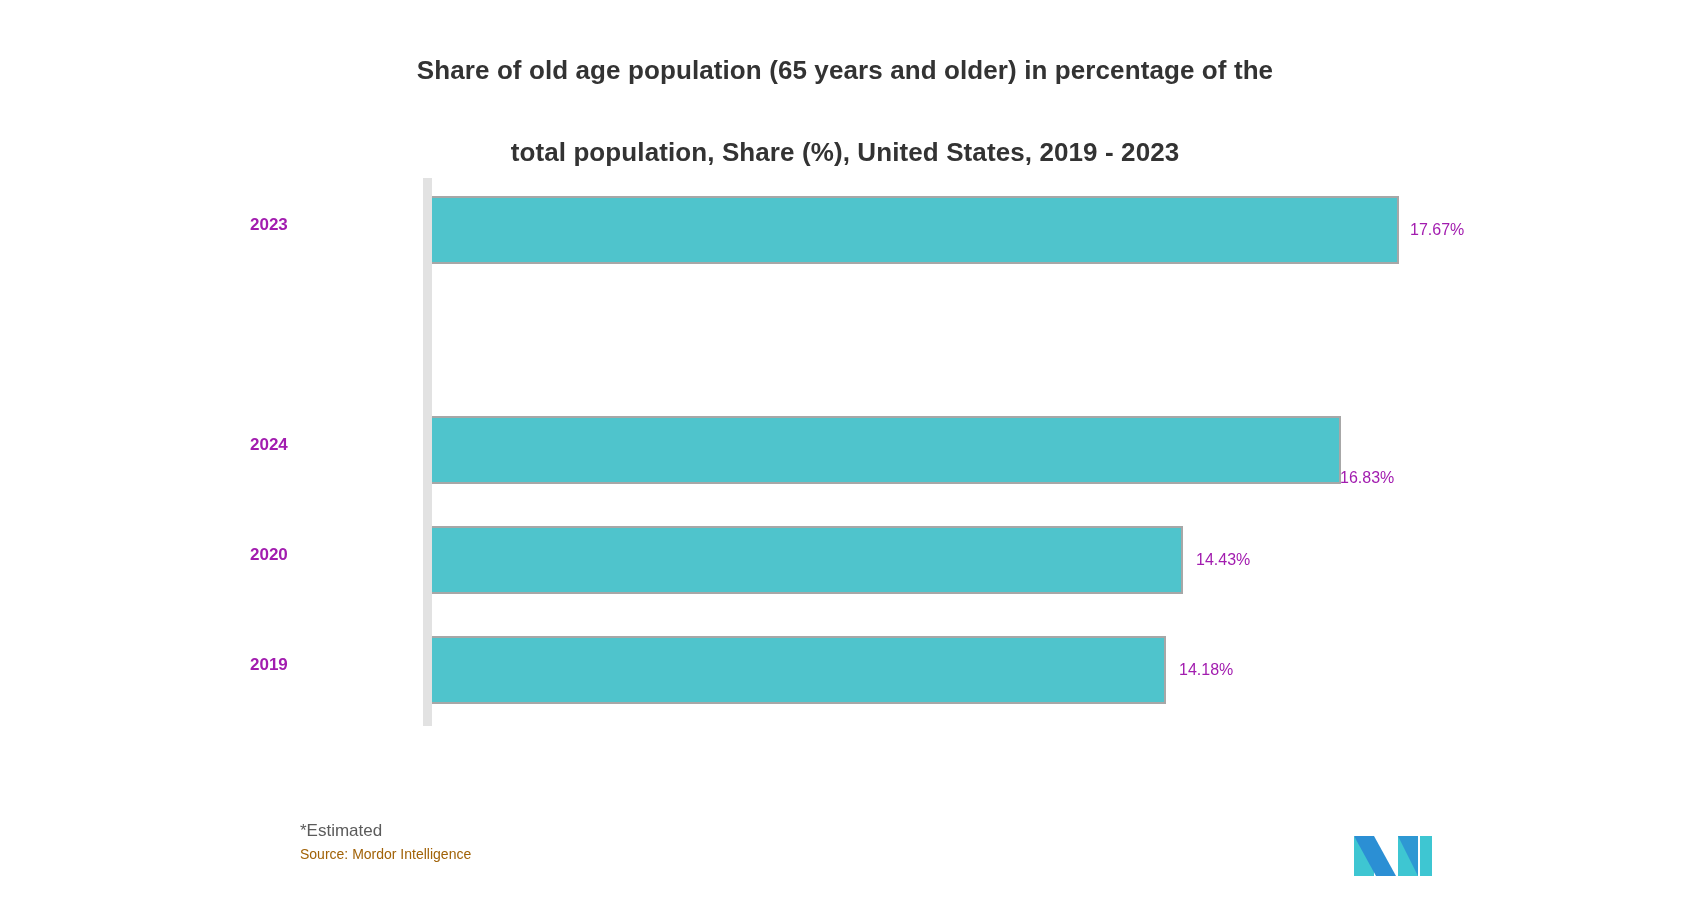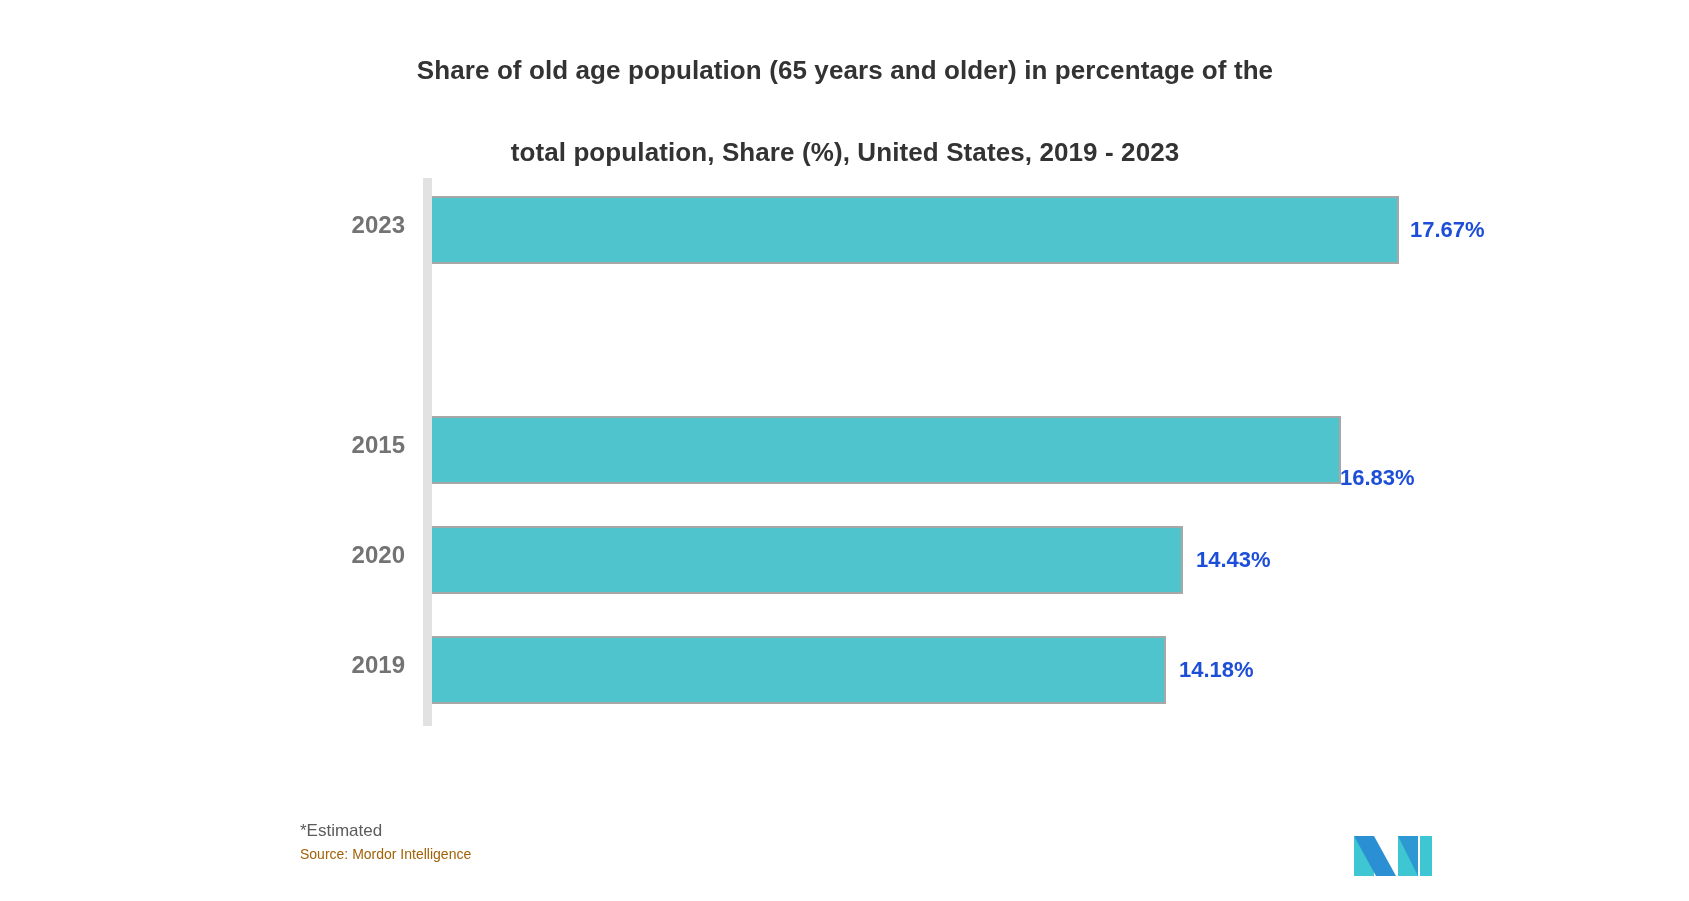--- a/index.html
+++ b/index.html
@@ -73,45 +73,44 @@
     position: absolute;
     left: 0;
     width: 1689px;
     height: 110px;
   }
 
   .cat-label {
     position: absolute;
     left: 250px;
     width: 155px;
-    text-align: right;
-    font-family: "Liberation Sans", sans-serif;
-    font-size: 24px;
+    font-family: "Liberation Sans", sans-serif;
+    font-size: 17px;
     font-weight: bold;
-    color: #737373;
+    color: #a21caf;
     line-height: 20px;
   }
 
   .bar {
     position: absolute;
     left: 432px;
     height: 68px;
     background: #4fc4cc;
     border-top: 2px solid #a7a7a7;
     border-bottom: 2px solid #a7a7a7;
     border-right: 2px solid #a7a7a7;
     box-sizing: border-box;
   }
 
   .bar-value {
     position: absolute;
     font-family: "Liberation Sans", sans-serif;
-    font-size: 22px;
-    font-weight: bold;
-    color: #1d4ed8;
+    font-size: 16px;
+    font-weight: normal;
+    color: #a21caf;
     white-space: nowrap;
     line-height: 22px;
   }
 
   
   .footer {
     position: absolute;
     left: 300px;
     top: 818px;
     width: 900px;
@@ -160,21 +159,21 @@
     <div class="rows">
 
       <div class="row" style="top:0px;">
         <div class="cat-label" style="top:37px;">2023</div>
         <div class="bar" style="top:18px; width:967px;"></div>
         <div class="bar-value" style="left:1410px; top:41px;">17.67%</div>
       </div>
 
 
       <div class="row" style="top:220px;">
-        <div class="cat-label" style="top:37px;">2015</div>
+        <div class="cat-label" style="top:37px;">2024</div>
         <div class="bar" style="top:18px; width:909px;"></div>
         <div class="bar-value" style="left:1340px; top:41px;margin-top:28px;">16.83%</div>
       </div>
 
       <div class="row" style="top:330px;">
         <div class="cat-label" style="top:37px;">2020</div>
         <div class="bar" style="top:18px; width:751px;"></div>
         <div class="bar-value" style="left:1196px; top:41px;">14.43%</div>
       </div>
 

